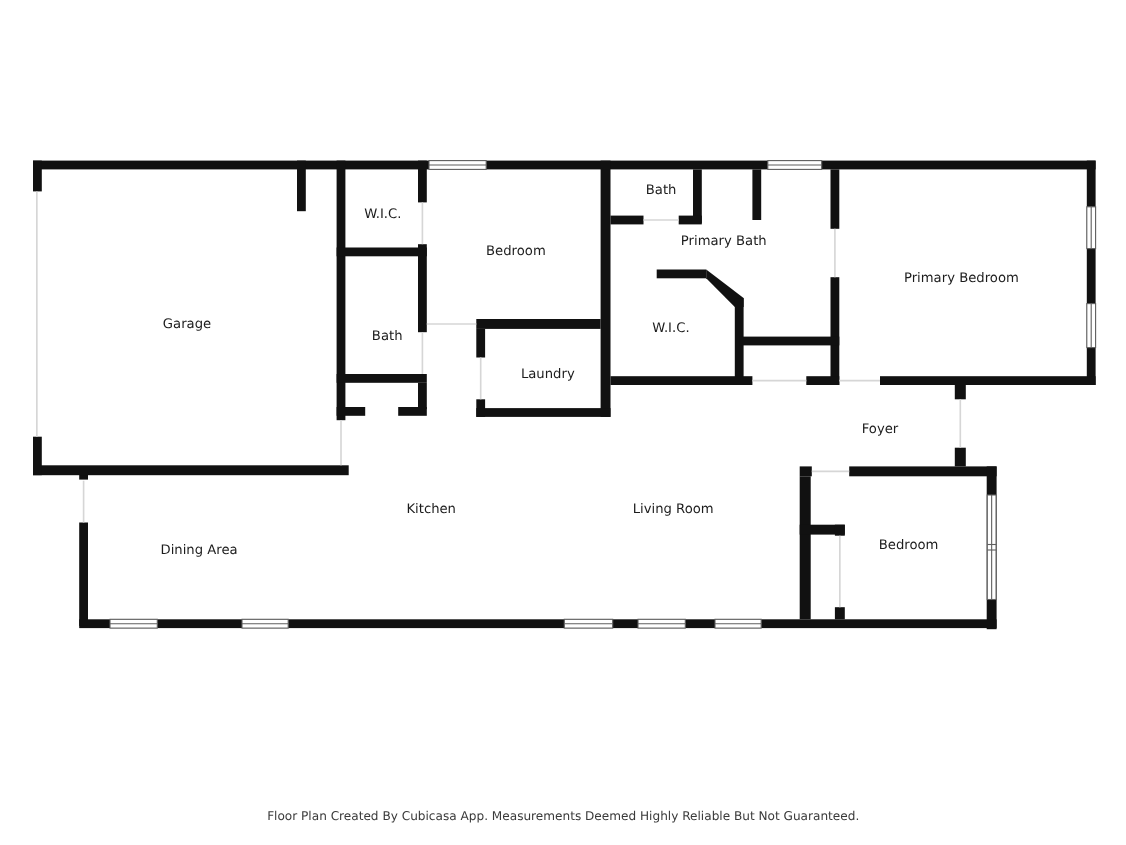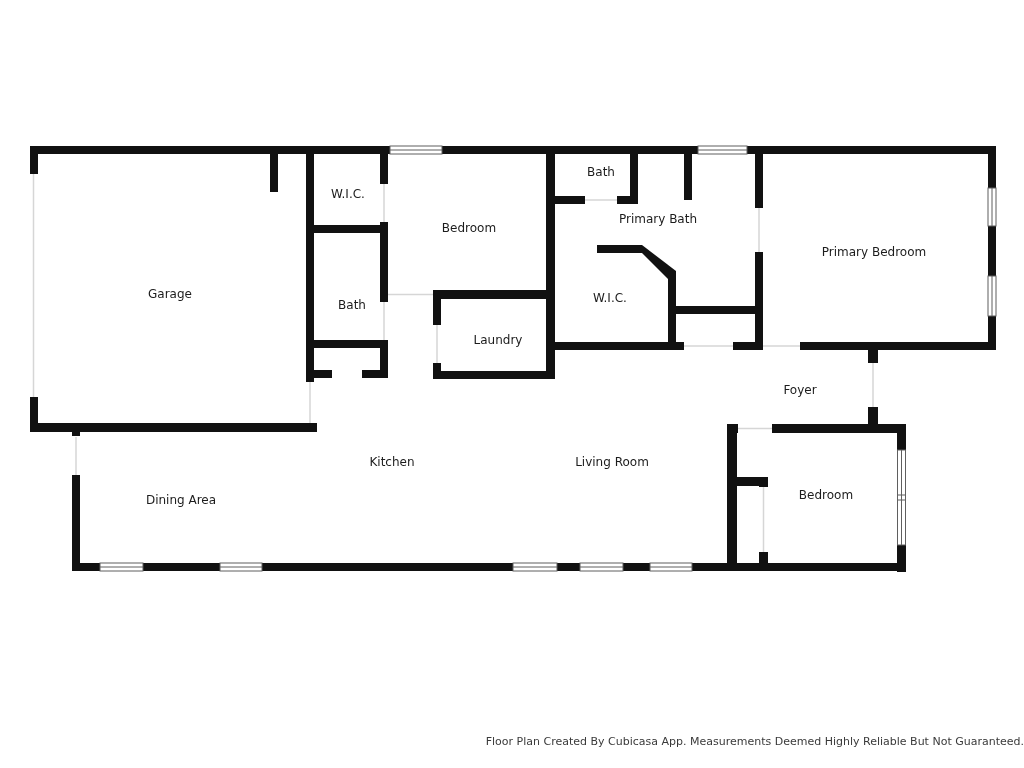--- a/index.html
+++ b/index.html
@@ -21,21 +21,21 @@
     font-size:12px;
     fill:var(--label-text);
     text-anchor:middle;
   }
   .wall{fill:var(--wall);}
   .win{fill:#ffffff;stroke:var(--window-frame);stroke-width:1;}
   .winline{stroke:var(--window-frame);stroke-width:1;fill:none;}
   .door{stroke:var(--door-line);stroke-width:1.5;fill:none;}
   #footer{
     position:absolute;left:0;top:735px;width:100%;
-    text-align:right;
+    text-align:center;
     font-size:11px;
     color:#3a3a3a;
   }
 </style>
 </head>
 <body>
 
 <div>
 <svg width="1024" height="768" viewBox="0 0 1024 768">
 

